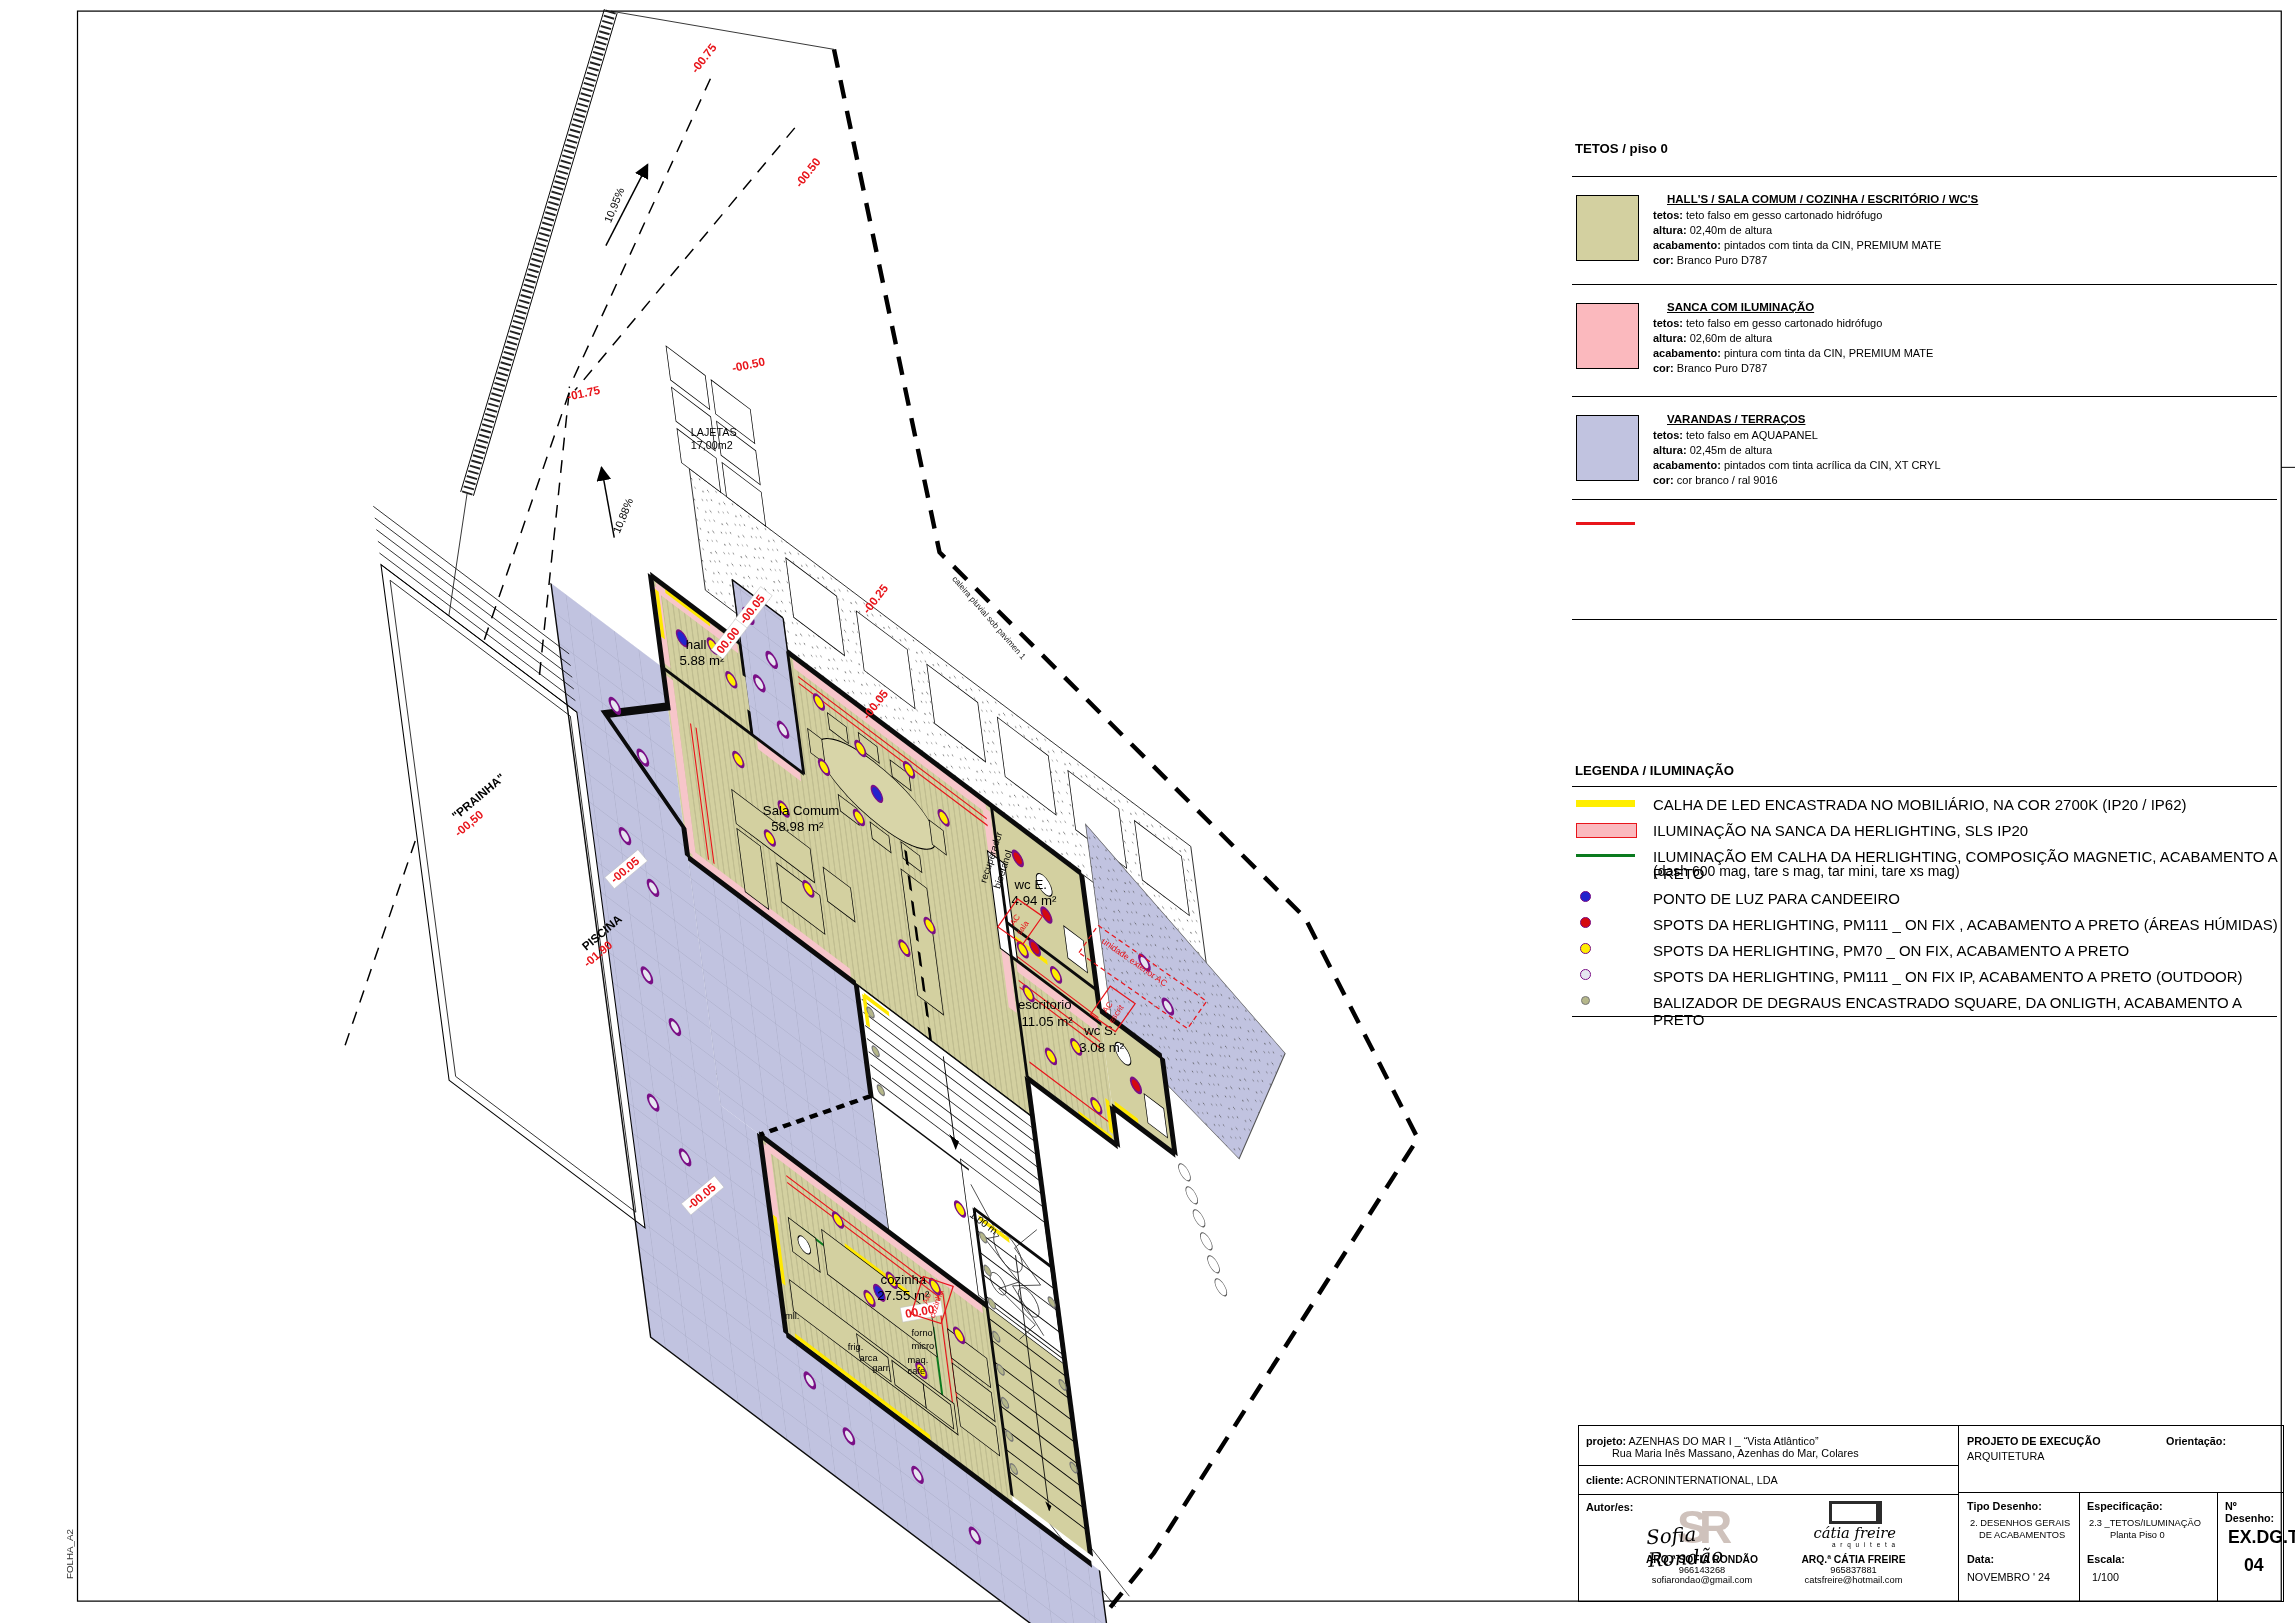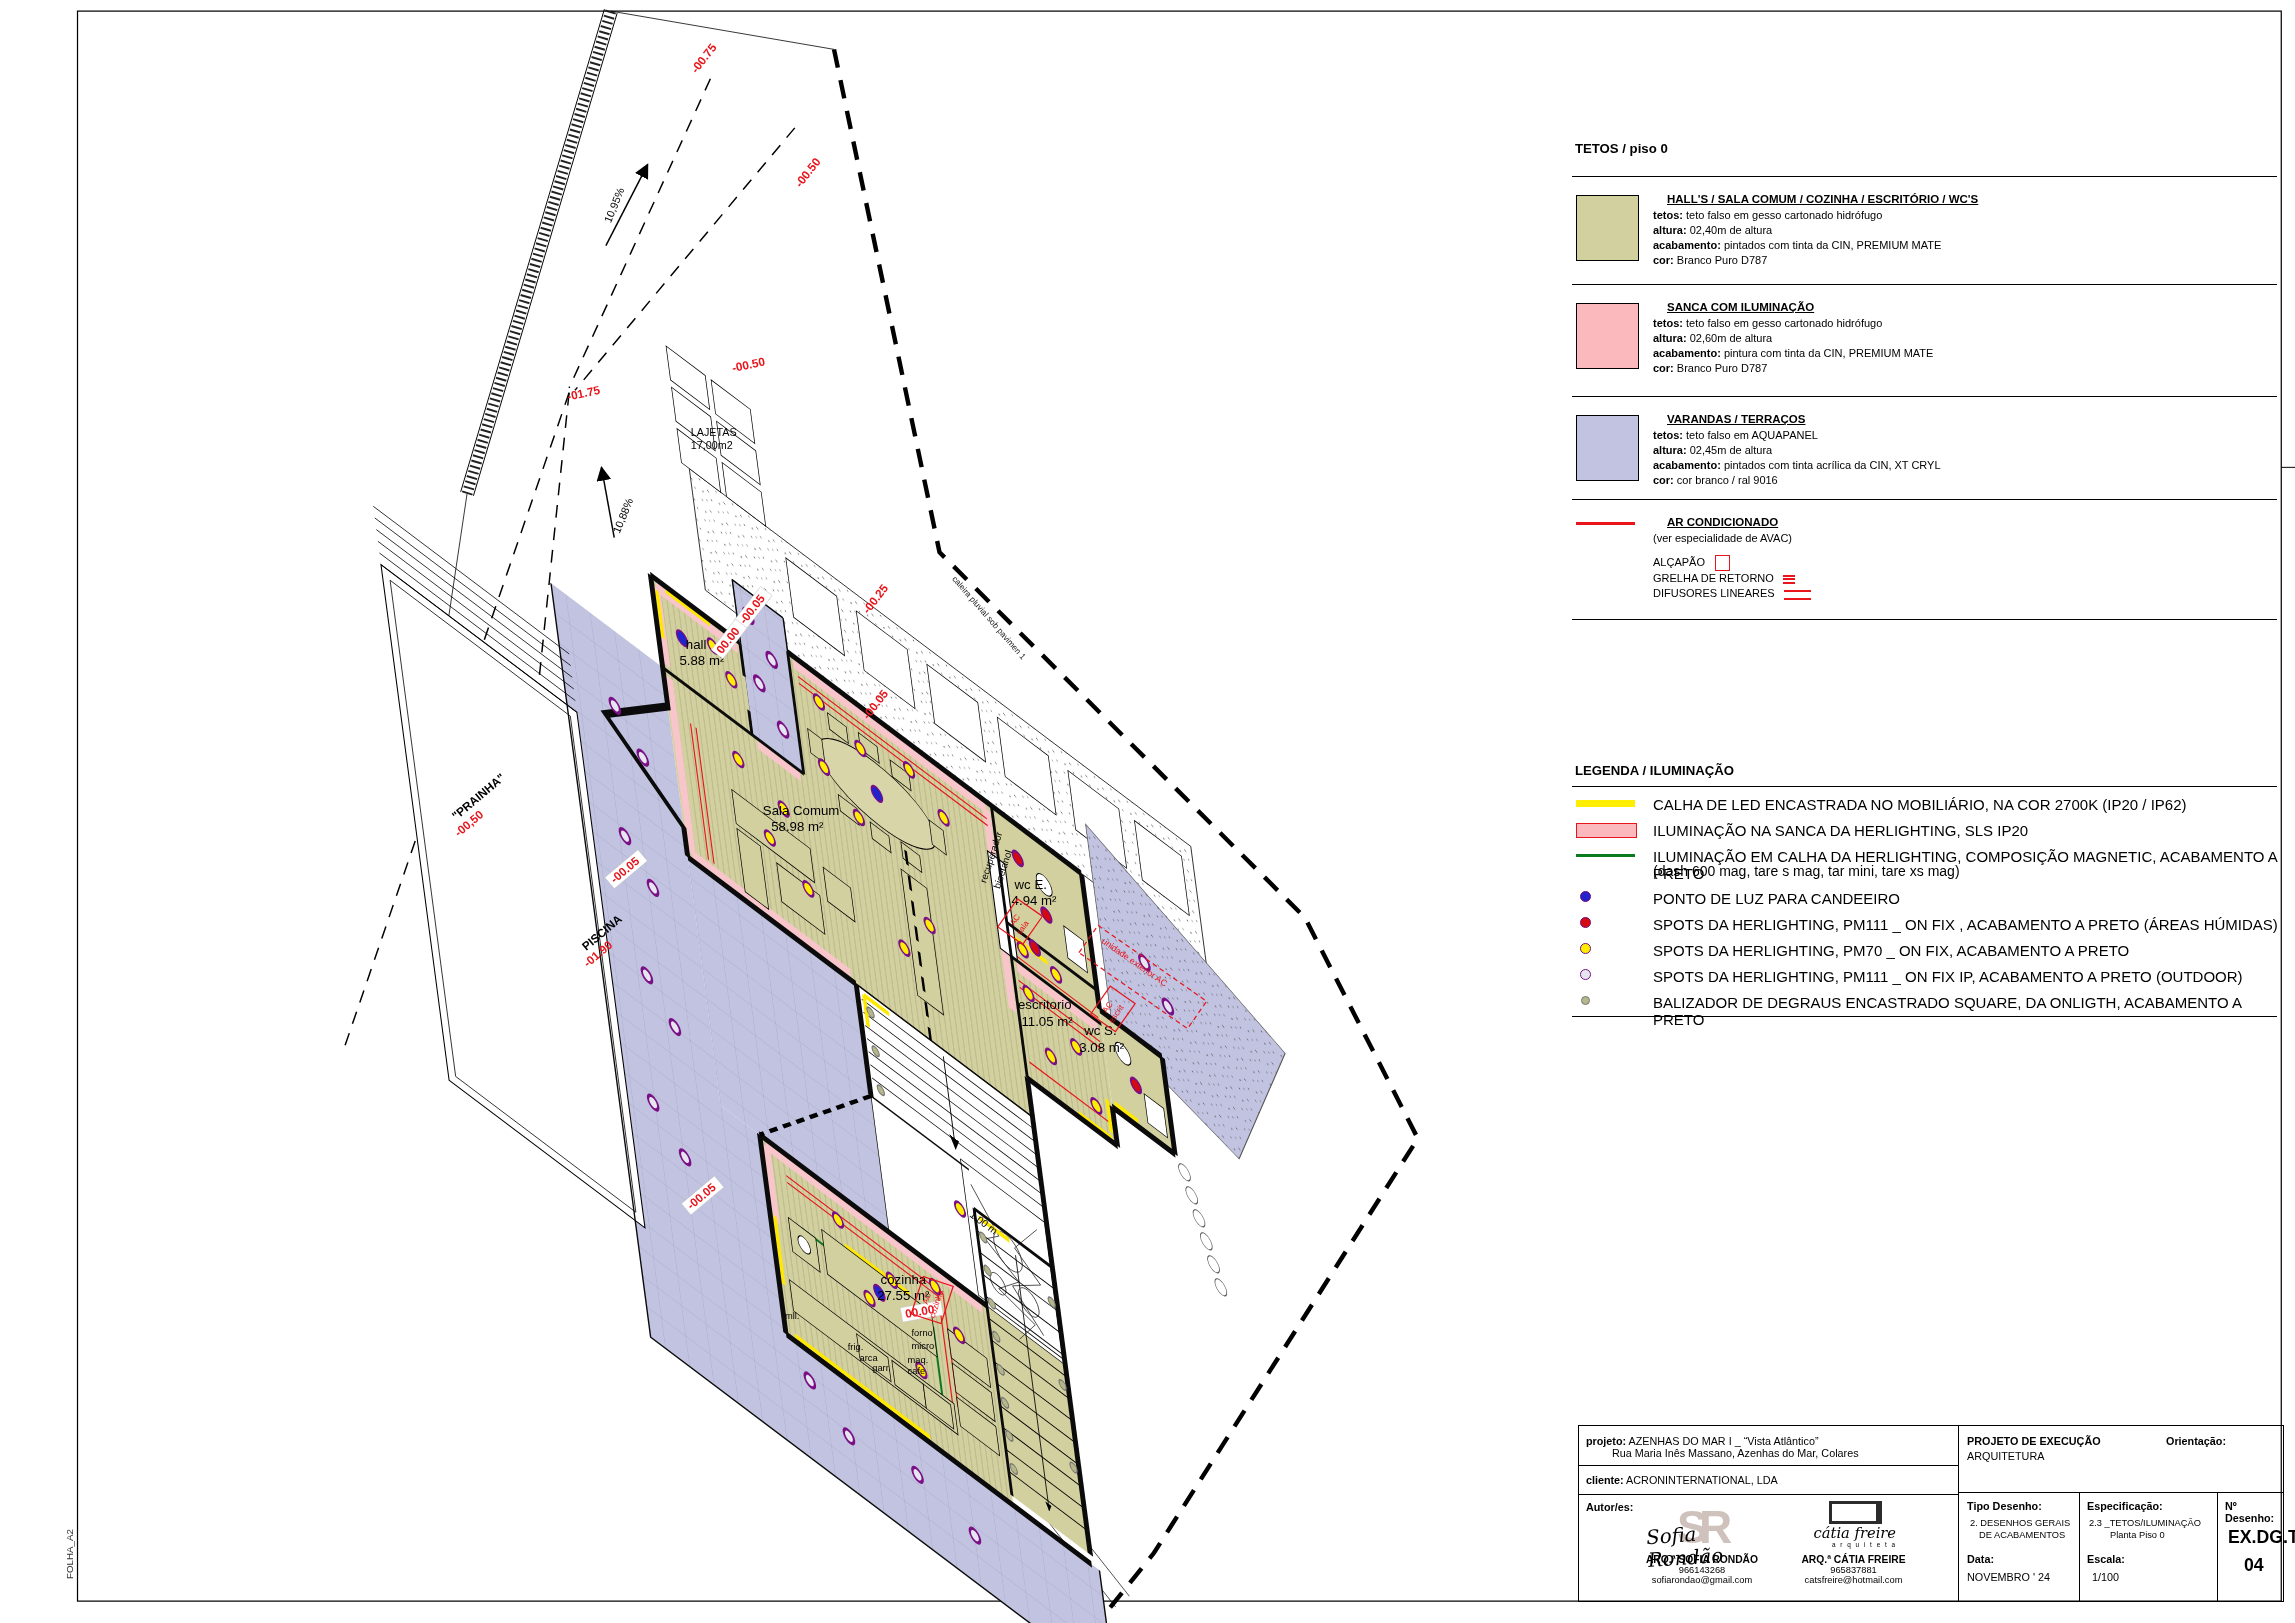--- a/index.html
+++ b/index.html
@@ -514,31 +514,20 @@
       <div><b>tetos:</b><span> teto falso em AQUAPANEL</span></div>
       <div><b>altura:</b><span> 02,45m de altura</span></div>
       <div><b>acabamento:</b><span> pintados com tinta acrílica da CIN, XT CRYL</span></div>
       <div><b>cor:</b><span> cor branco / ral 9016</span></div>
     </div>
   </div>
   <div class="rule" style="top:358px"></div>
 
   <div class="swItem" style="top:374px">
     <div style="position:absolute;left:3.9px;top:6.9px;width:59px;height:2.9px;background:#e8151b"></div>
-    <div class="tx">
-      <div class="tt">AR CONDICIONADO</div>
-      <div>(ver especialidade de AVAC)</div>
-      <div style="height:8.8px"></div>
-      <div><span>ALÇAPÃO</span>
-        <span class="ac-ic" style="width:12.8px;height:14.7px;border:1.5px solid #e8151b;margin-left:6.9px;"></span></div>
-      <div><span>GRELHA DE RETORNO</span>
-        <span class="ac-ic" style="width:11.8px;height:8.8px;margin-left:5.9px;background:repeating-linear-gradient(#e8151b 0 2px,#fff 2px 3.4px);"></span></div>
-      <div><span>DIFUSORES LINEARES</span>
-        <span class="ac-ic" style="width:27.5px;height:5.9px;margin-left:5.9px;border-top:2px solid #e8151b;border-bottom:2px solid #e8151b;"></span></div>
-    </div>
   </div>
   <div class="rule" style="top:478px"></div>
 
   <div class="ilum" style="top:622px">
     <div class="leg-h">LEGENDA /  ILUMINAÇÃO</div>
     <div class="rule" style="top:22.6px"></div>
 
     <div class="ilum-row" style="top:30px">
       <div class="ilum-ic" style="height:6.9px;top:6.9px;background:#ffee00"></div>
       <div class="ilum-tx">CALHA DE LED ENCASTRADA NO MOBILIÁRIO, NA COR 2700K (IP20 / IP62)</div>

